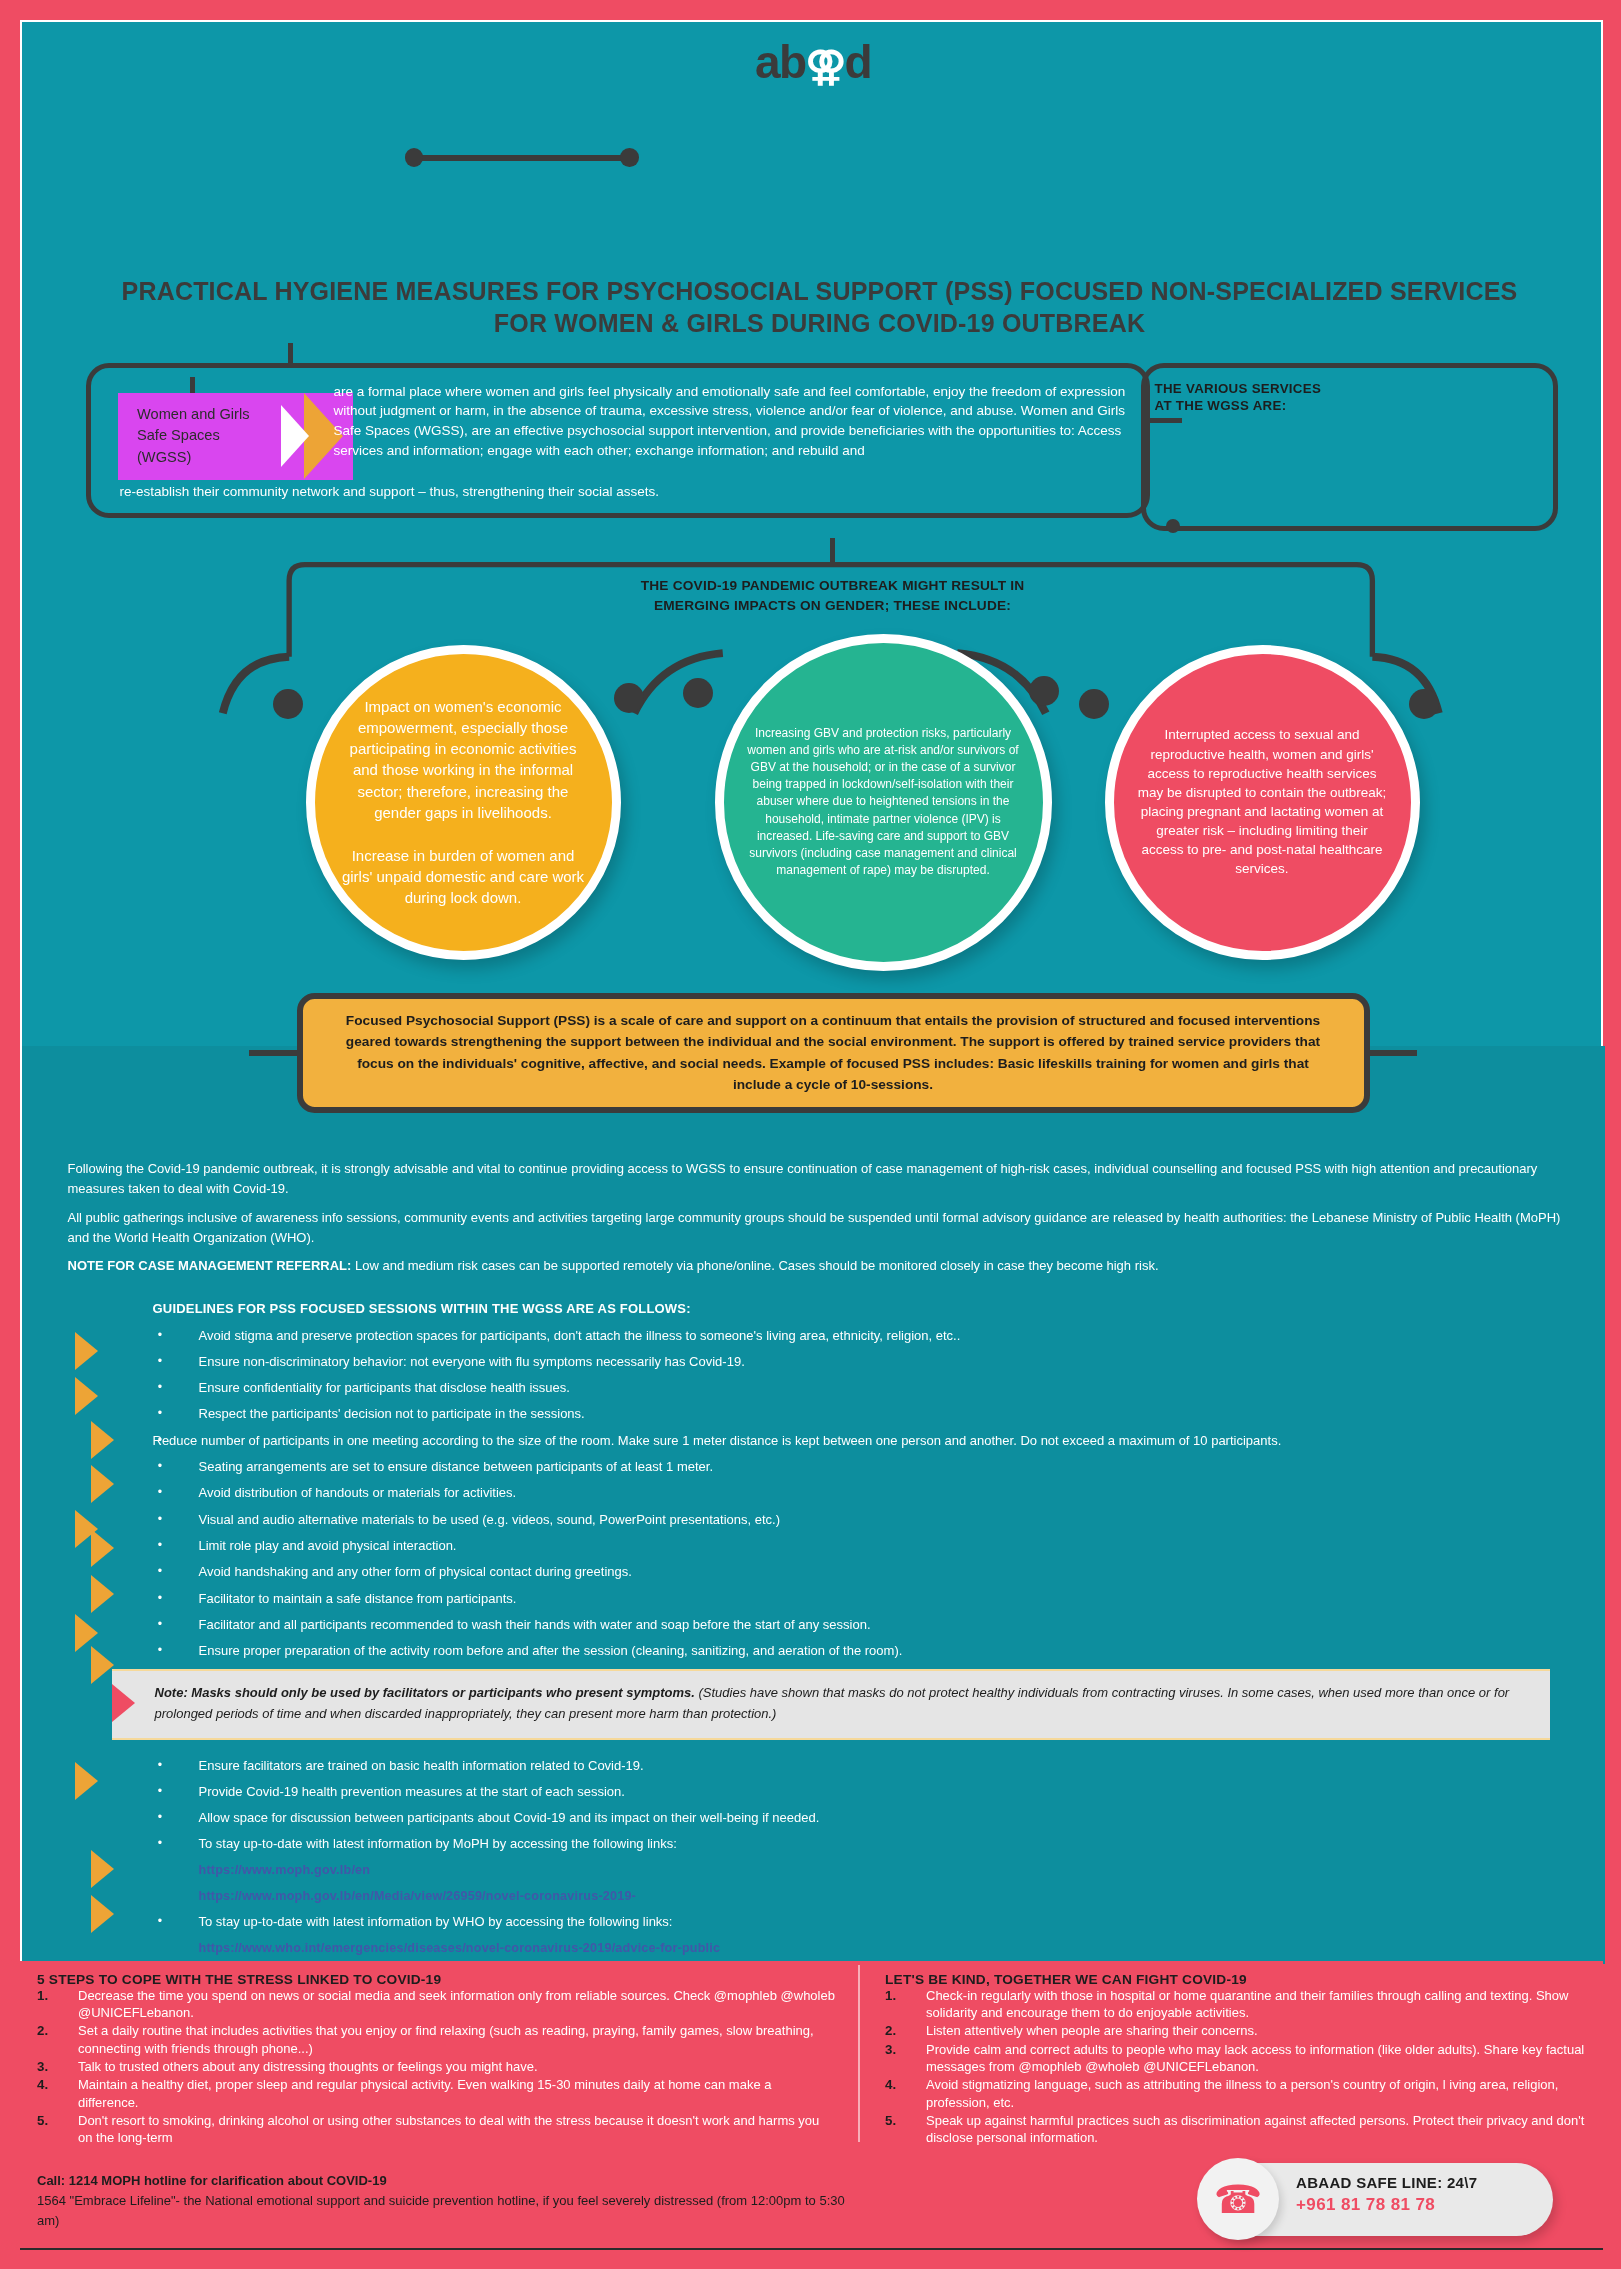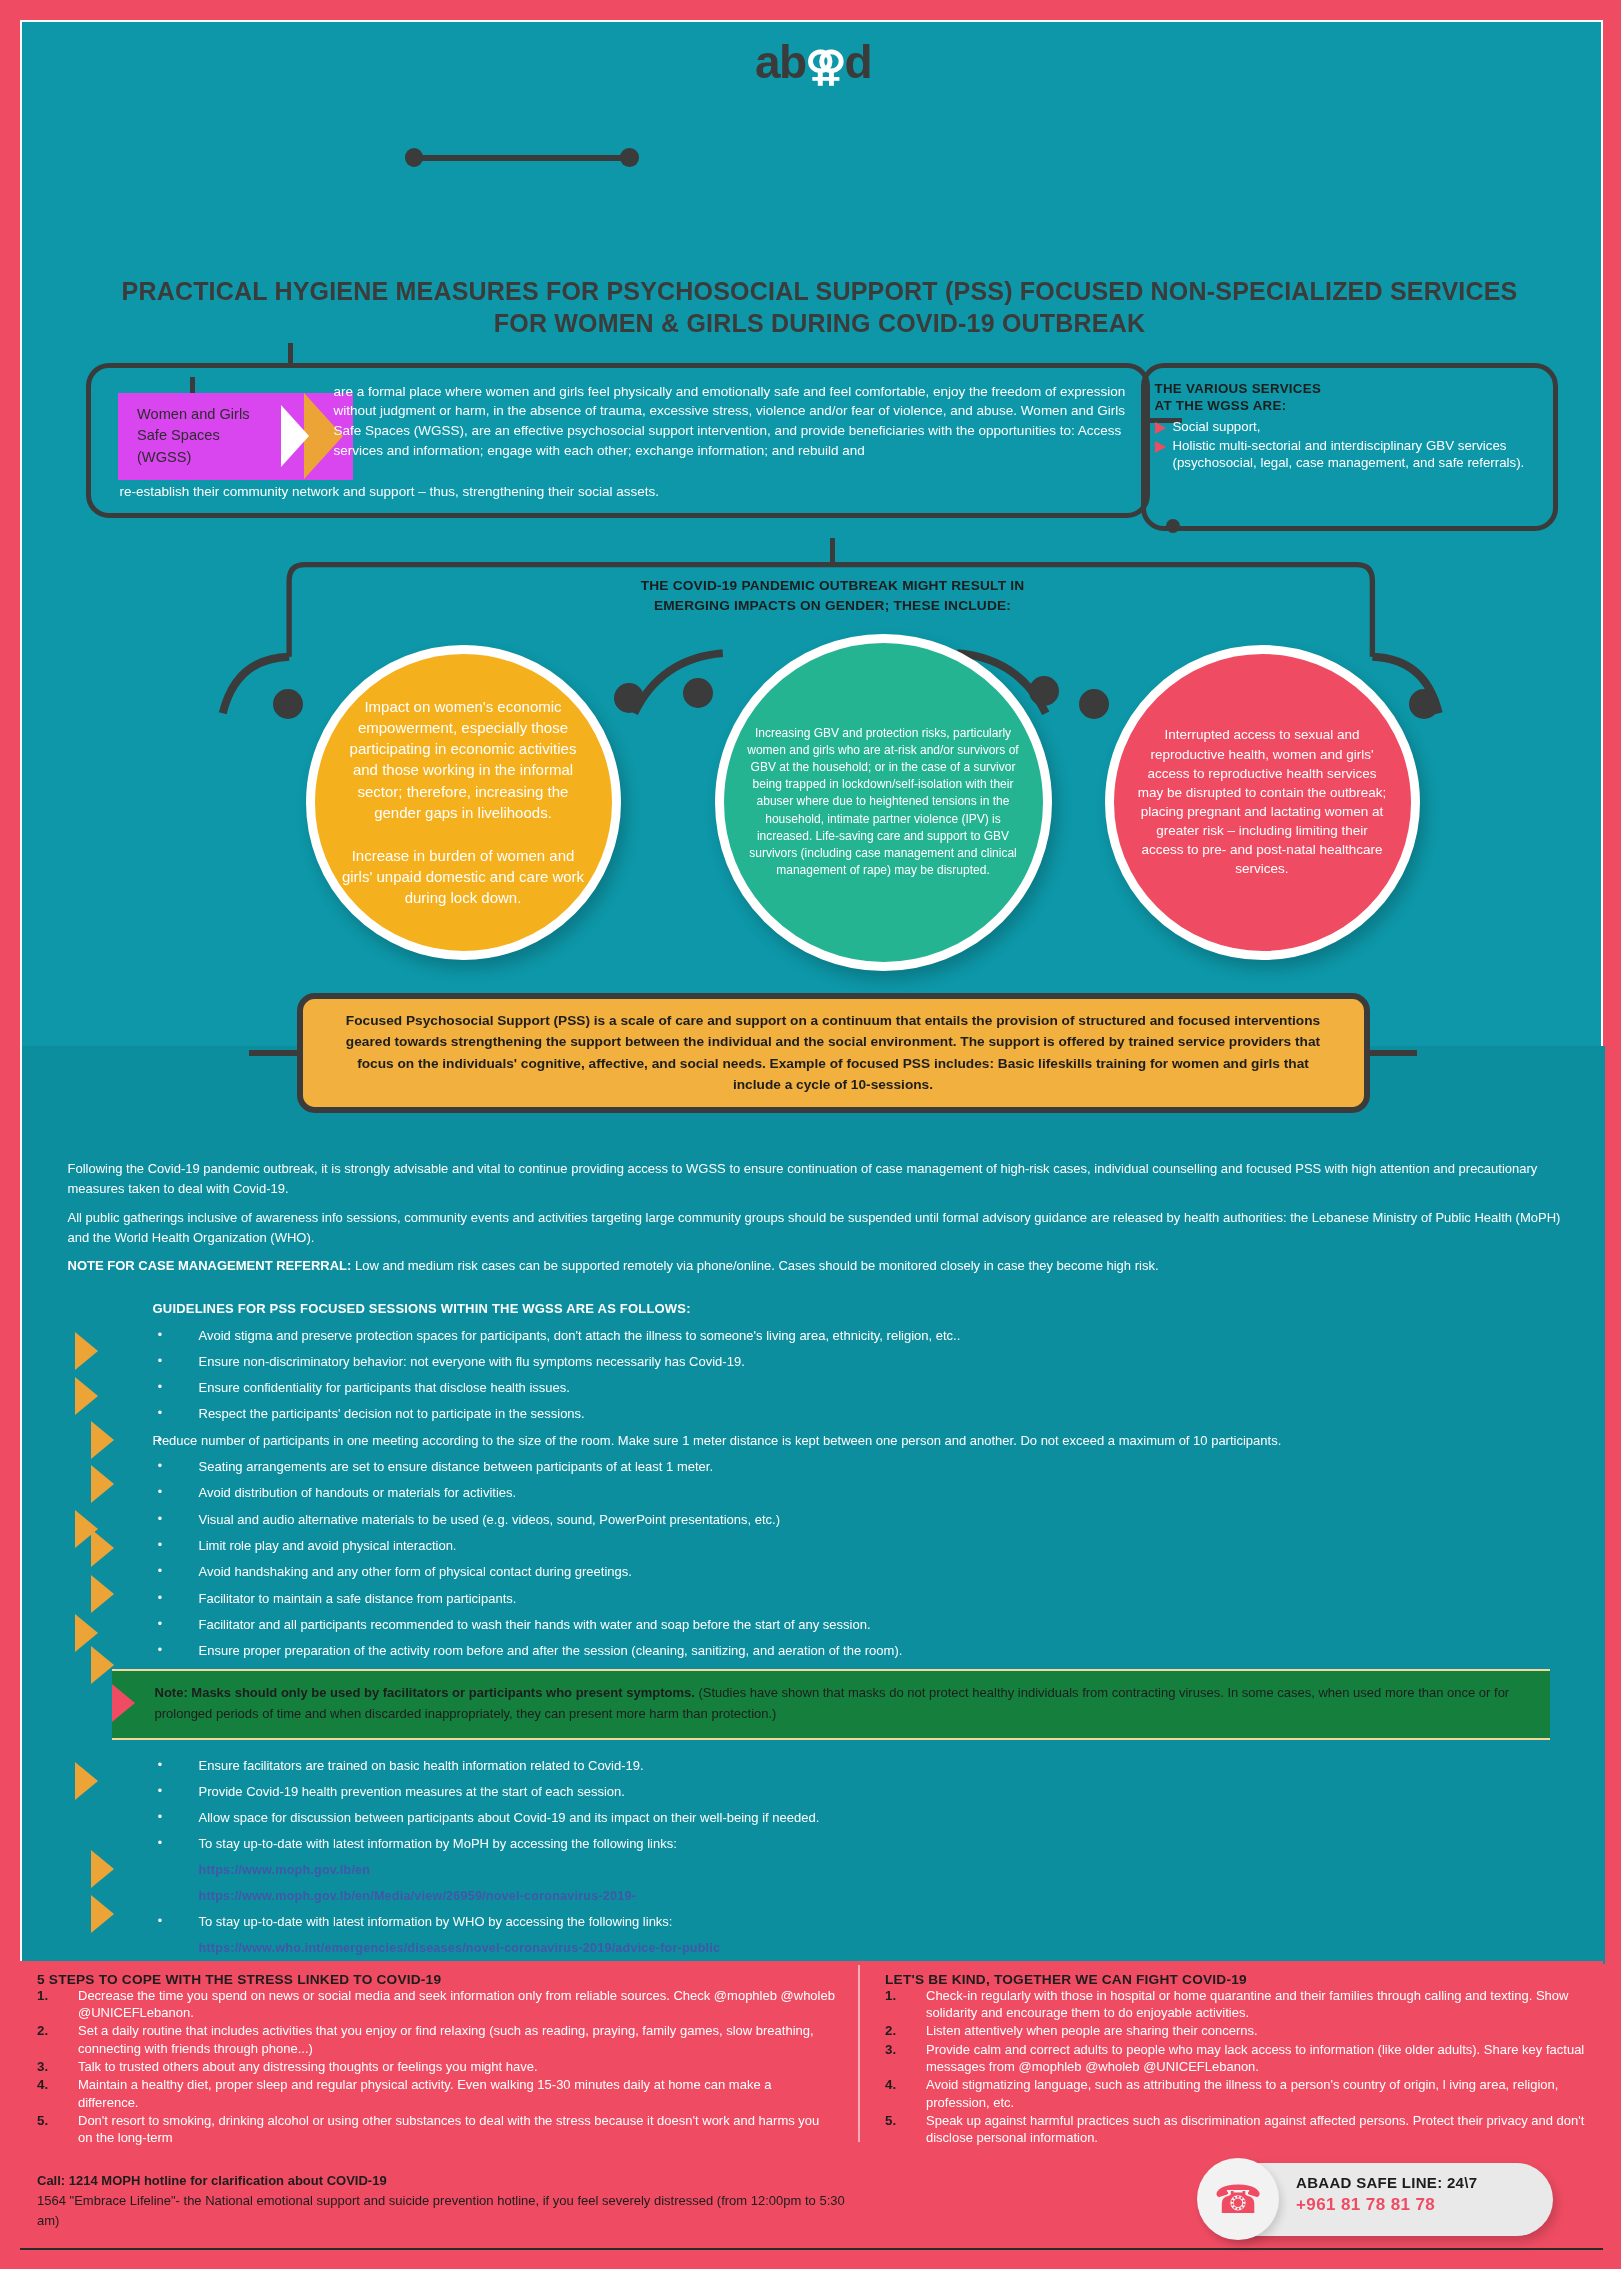--- a/index.html
+++ b/index.html
@@ -254,24 +254,25 @@
     width: 0; height: 0;
     border-top: 19.5px solid transparent;
     border-bottom: 19.5px solid transparent;
     border-left: 23px solid #eda436;
   }
 
   
   .note-box {
     position: absolute; left: 90px; top: 1647px;
     width: 1438px; height: 71px;
-    background: #15803d;
+    background: #e5e5e5;
     border-top: 2.7px solid #f6d99a;
     border-bottom: 2.7px solid #f6d99a;
     padding: 12.4px 23px 0 43px;
+    font-style: italic;
   }
   .note-text {
     font-size: 13px; color: #1d1d1d; line-height: 1.6;
   }
   .note-text b { font-weight: bold; }
   .note-arrow {
     position: absolute; left: 90px; top: 1662px;
     width: 0; height: 0;
     border-top: 19.5px solid transparent;
     border-bottom: 19.5px solid transparent;
@@ -371,30 +372,20 @@
     <div class="wgss-arrow"></div>
     <div class="wgss-arrow-notch"></div>
     <div class="wgss-body">are a formal place where women and girls feel physically and emotionally safe and feel comfortable, enjoy the freedom of expression without judgment or harm, in the absence of trauma, excessive stress, violence and/or fear of violence, and abuse. Women and Girls Safe Spaces (WGSS), are an effective psychosocial support intervention, and provide beneficiaries with the opportunities to: Access services and information; engage with each other; exchange information; and rebuild and</div>
     <div class="wgss-body-tail">re-establish their community network and support – thus, strengthening their social assets.</div>
 
     <div class="services-frame"></div>
     <div class="services-dot"></div>
     <div class="services-inner">
       <div class="services-title" style="white-space:pre-line">THE VARIOUS SERVICES
 AT THE WGSS ARE:</div>
-      <div class="services-list">
-        <div class="services-item">
-          <span class="tri-pink"></span>
-          <span>Social support,</span>
-        </div>
-        <div class="services-item">
-          <span class="tri-pink"></span>
-          <span>Holistic multi-sectorial and interdisciplinary GBV services (psychosocial, legal, case management, and safe referrals).</span>
-        </div>
-      </div>
     </div>
 
     <div class="bracket-stem"></div>
     <svg class="bracket-svg" width="1583" height="177" viewBox="0 0 1785 200">
       <path d="M 300 116 L 300 30 Q 300 12 318 12 L 1506 12 Q 1524 12 1524 30 L 1524 116" fill="none" stroke="#3b3b3b" stroke-width="6"></path>
       <path d="M 225 180 Q 240 118 300 116" fill="none" stroke="#3b3b3b" stroke-width="9"></path>
       <path d="M 1599 180 Q 1584 118 1524 116" fill="none" stroke="#3b3b3b" stroke-width="9"></path>
       <path d="M 690 180 Q 720 118 790 112" fill="none" stroke="#3b3b3b" stroke-width="9"></path>
       <path d="M 1155 180 Q 1125 118 1055 112" fill="none" stroke="#3b3b3b" stroke-width="9"></path>
     </svg>

